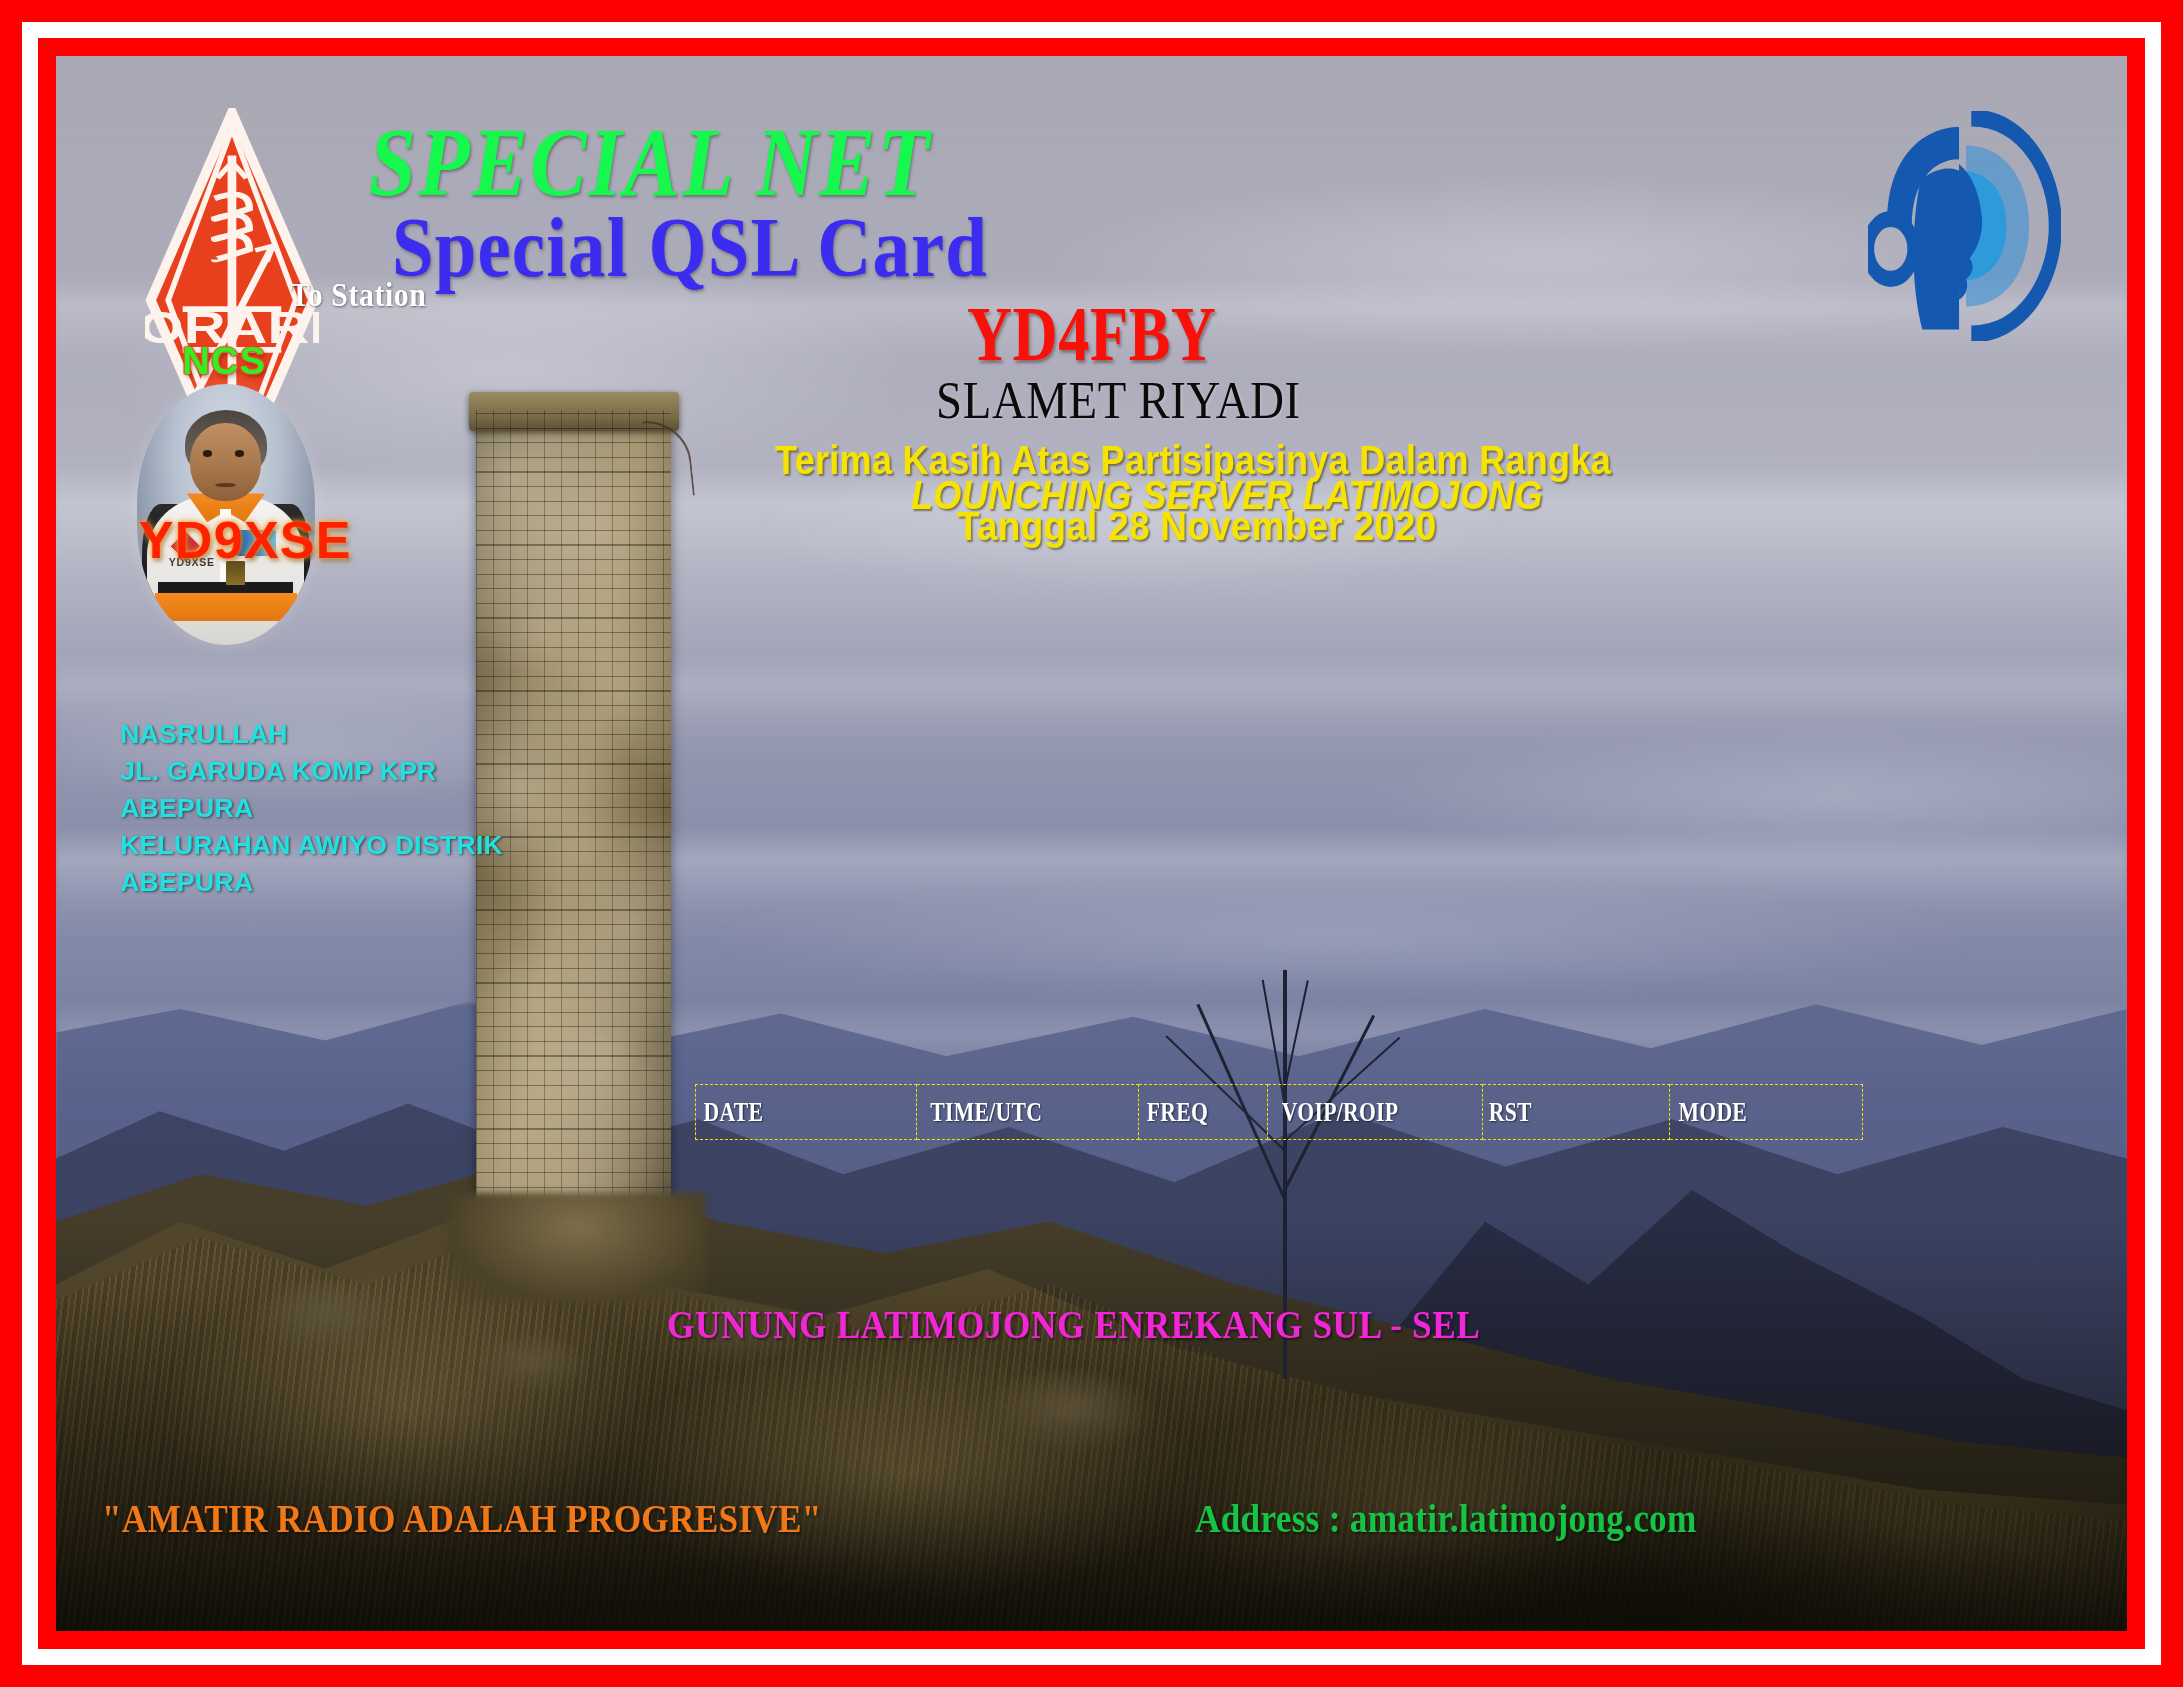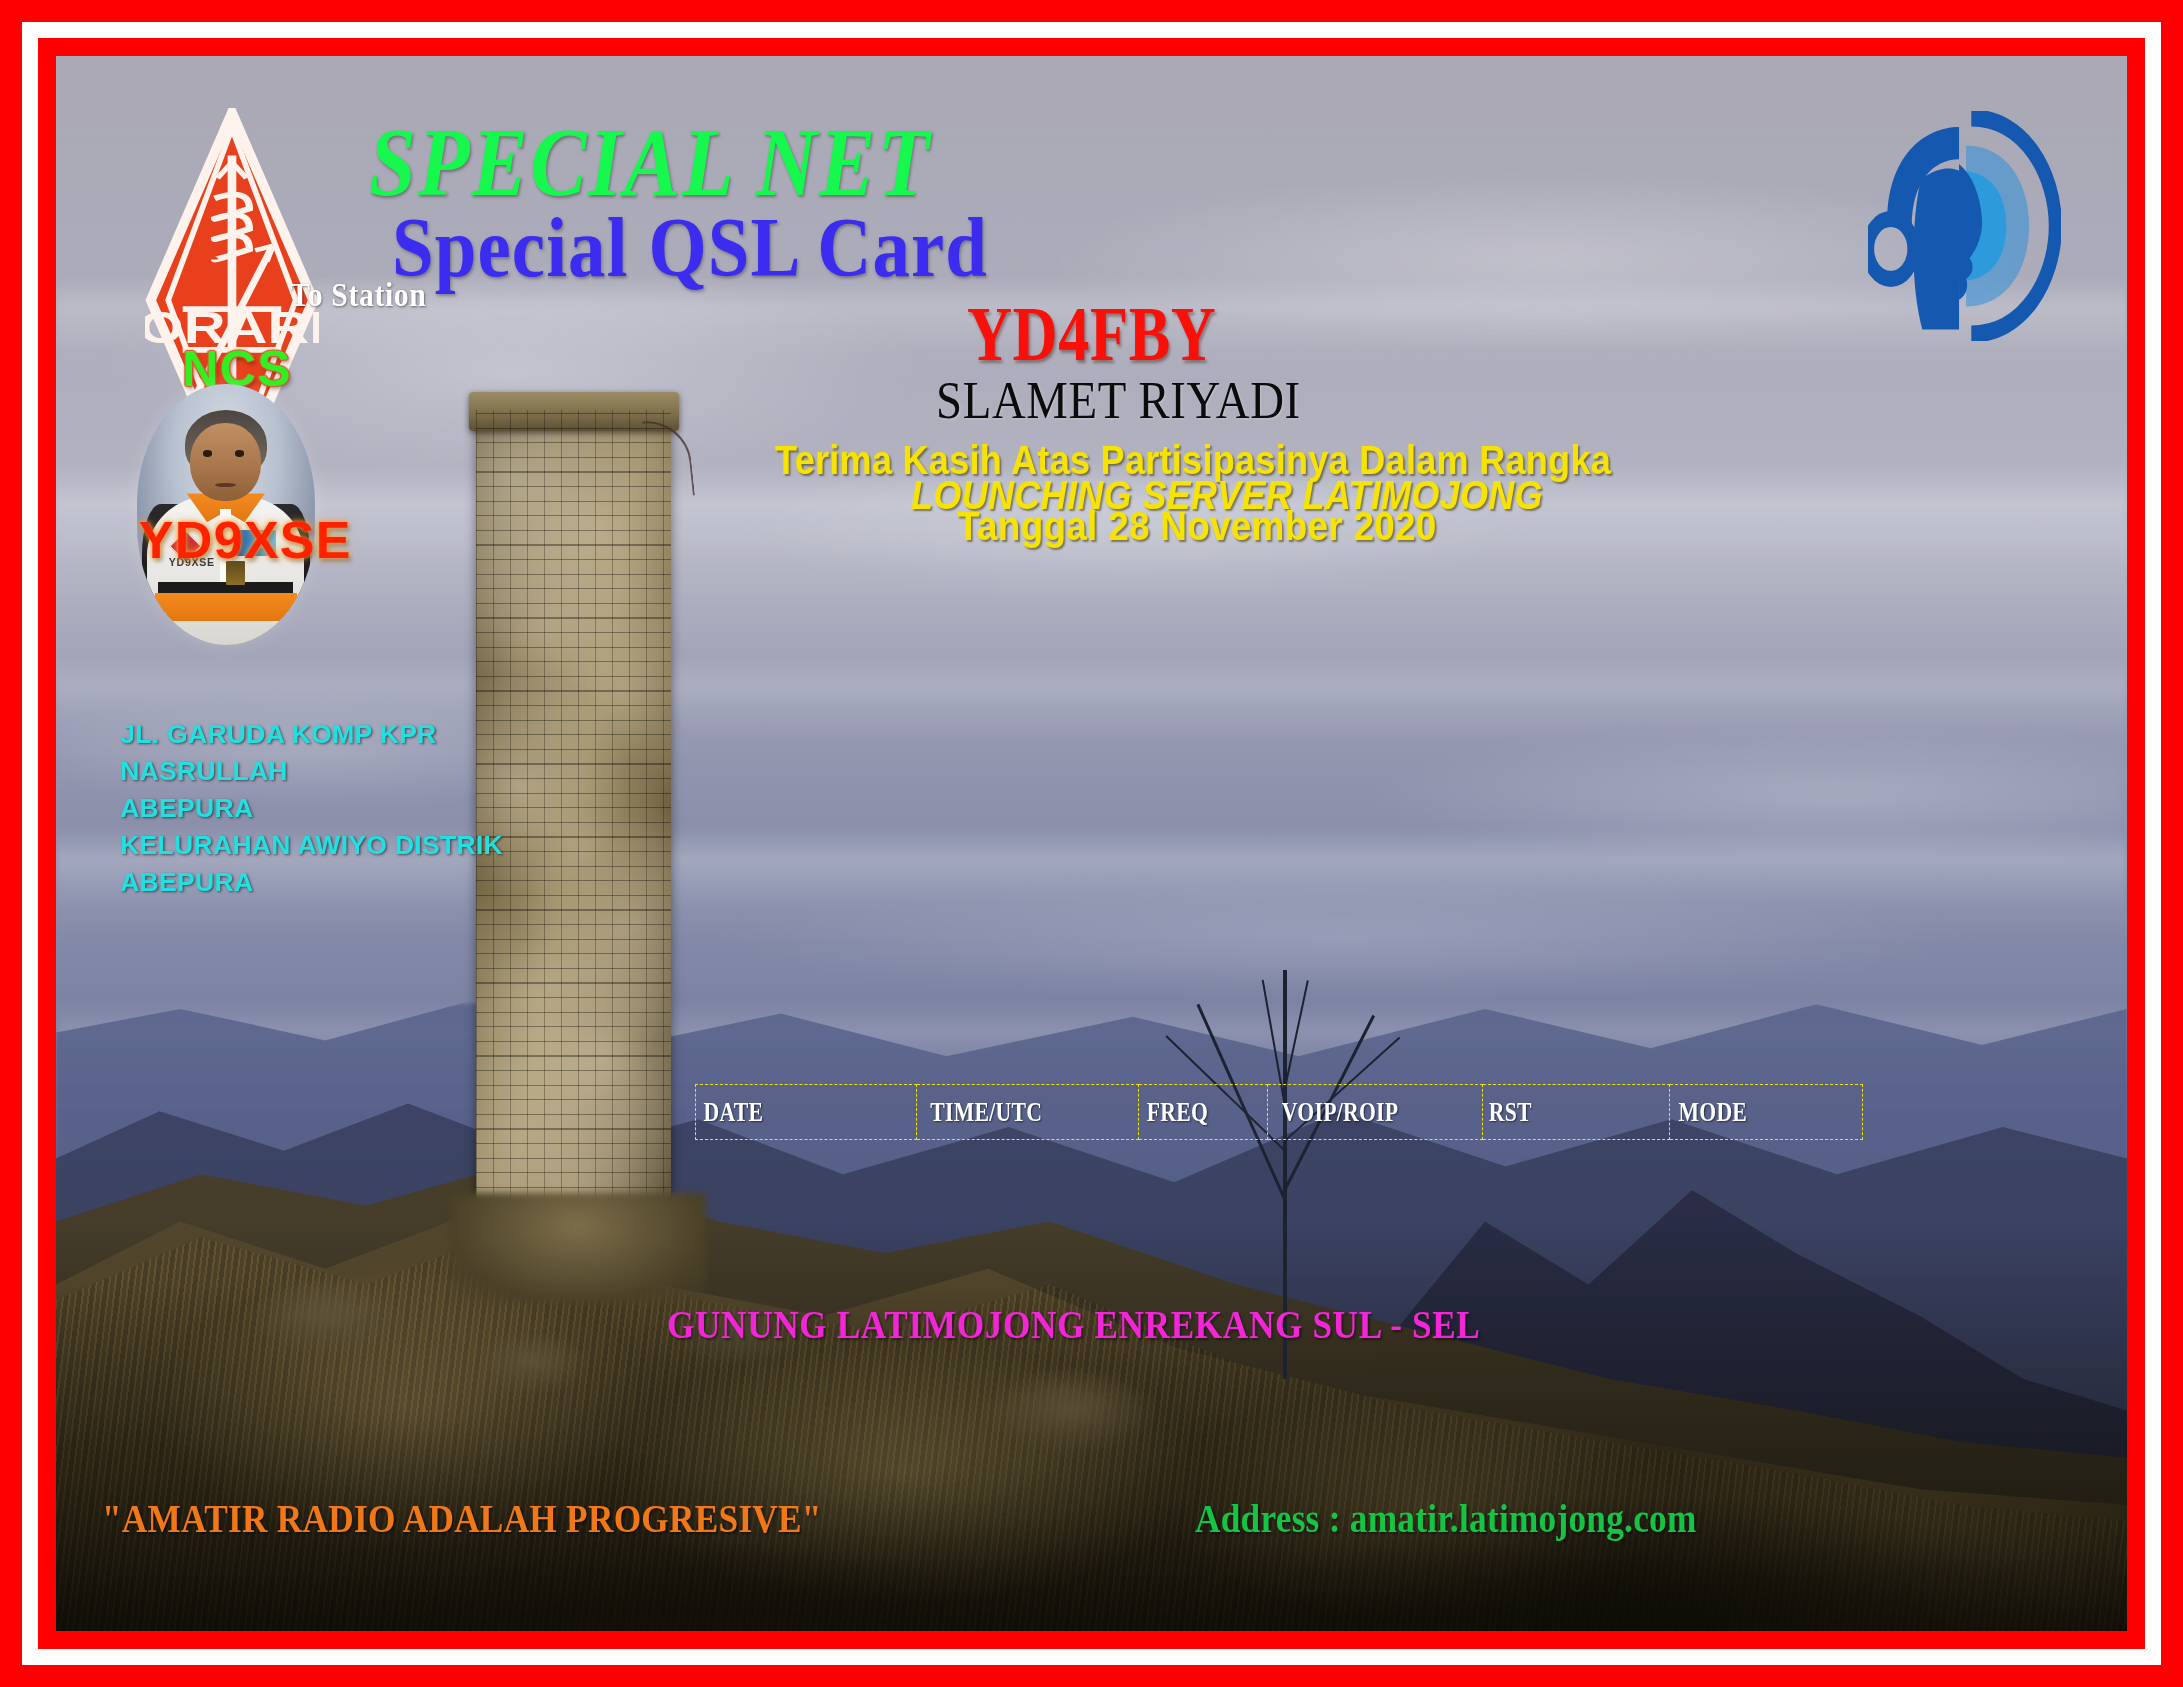--- a/index.html
+++ b/index.html
@@ -166,21 +166,21 @@
       text-shadow:1.3px 1.3px 2.6px rgba(255,255,255,.25);}
 
   .ythx{color:#F6E400;font-family:"Liberation Sans",sans-serif;font-weight:bold;
       letter-spacing:0.3px;text-shadow:2px 2px 2px rgba(60,50,0,.55);
       transform-origin:left center;}
   #thx1{left:34.7%;top:24.2%;font-size:41px;transform:scaleX(.88);}
   #thx2{left:41.3%;top:26.4%;font-size:41px;font-style:italic;transform:scaleX(.88);}
   #thx3{left:43.5%;top:28.4%;font-size:41px;transform:scaleX(.90);}
 
   
-  #ncs{left:6.1%;top:18.0%;font-size:50px;font-weight:bold;color:#33EE22;
+  #ncs{left:6.1%;top:18.0%;font-size:38px;font-weight:bold;color:#33EE22;
       font-family:"Liberation Sans",sans-serif;letter-spacing:1.3px;
       text-shadow:0 0 1.3px #E0522C,1.3px 0 1.3px #E0522C,-1.3px 0 1.3px #E0522C,
                   0 1.3px 1.3px #E0522C,0 -1.3px 1.3px #E0522C,2px 2.6px 4px rgba(0,0,0,.35);}
   #yd9xse{left:4.0%;top:28.8%;font-size:52px;font-weight:bold;color:#FF2200;
       font-family:"Liberation Sans",sans-serif;letter-spacing:1.3px;
       text-shadow:0 0 4.6px #F5A23A,0 0 8px rgba(245,162,58,.7),2px 2.6px 4px rgba(0,0,0,.35);}
 
   
   #opPhoto{position:absolute;left:3.9%;top:20.8%;width:8.6%;height:16.6%;
       border-radius:50%/46%;overflow:hidden;
@@ -353,22 +353,22 @@
         <div id="opFace"></div>
         <div id="opEyeL"></div>
         <div id="opEyeR"></div>
         <div id="opMouth"></div>
         <div id="opCallTxt">YD9XSE</div>
       </div>
 
       <div class="abs" id="yd9xse">YD9XSE</div>
 
       <div id="addr">
+        <div>NASRULLAH</div>
         <div>JL. GARUDA KOMP KPR</div>
-        <div>NASRULLAH</div>
         <div>ABEPURA</div>
         <div>KELURAHAN AWIYO DISTRIK</div>
         <div>ABEPURA</div>
       </div>
 
       <table id="qsoTable">
         <tbody>
             <tr class="hd">
           <td style="width:19.0%"><span>DATE</span></td>
           <td style="width:19.0%"><span>TIME/UTC</span></td>

